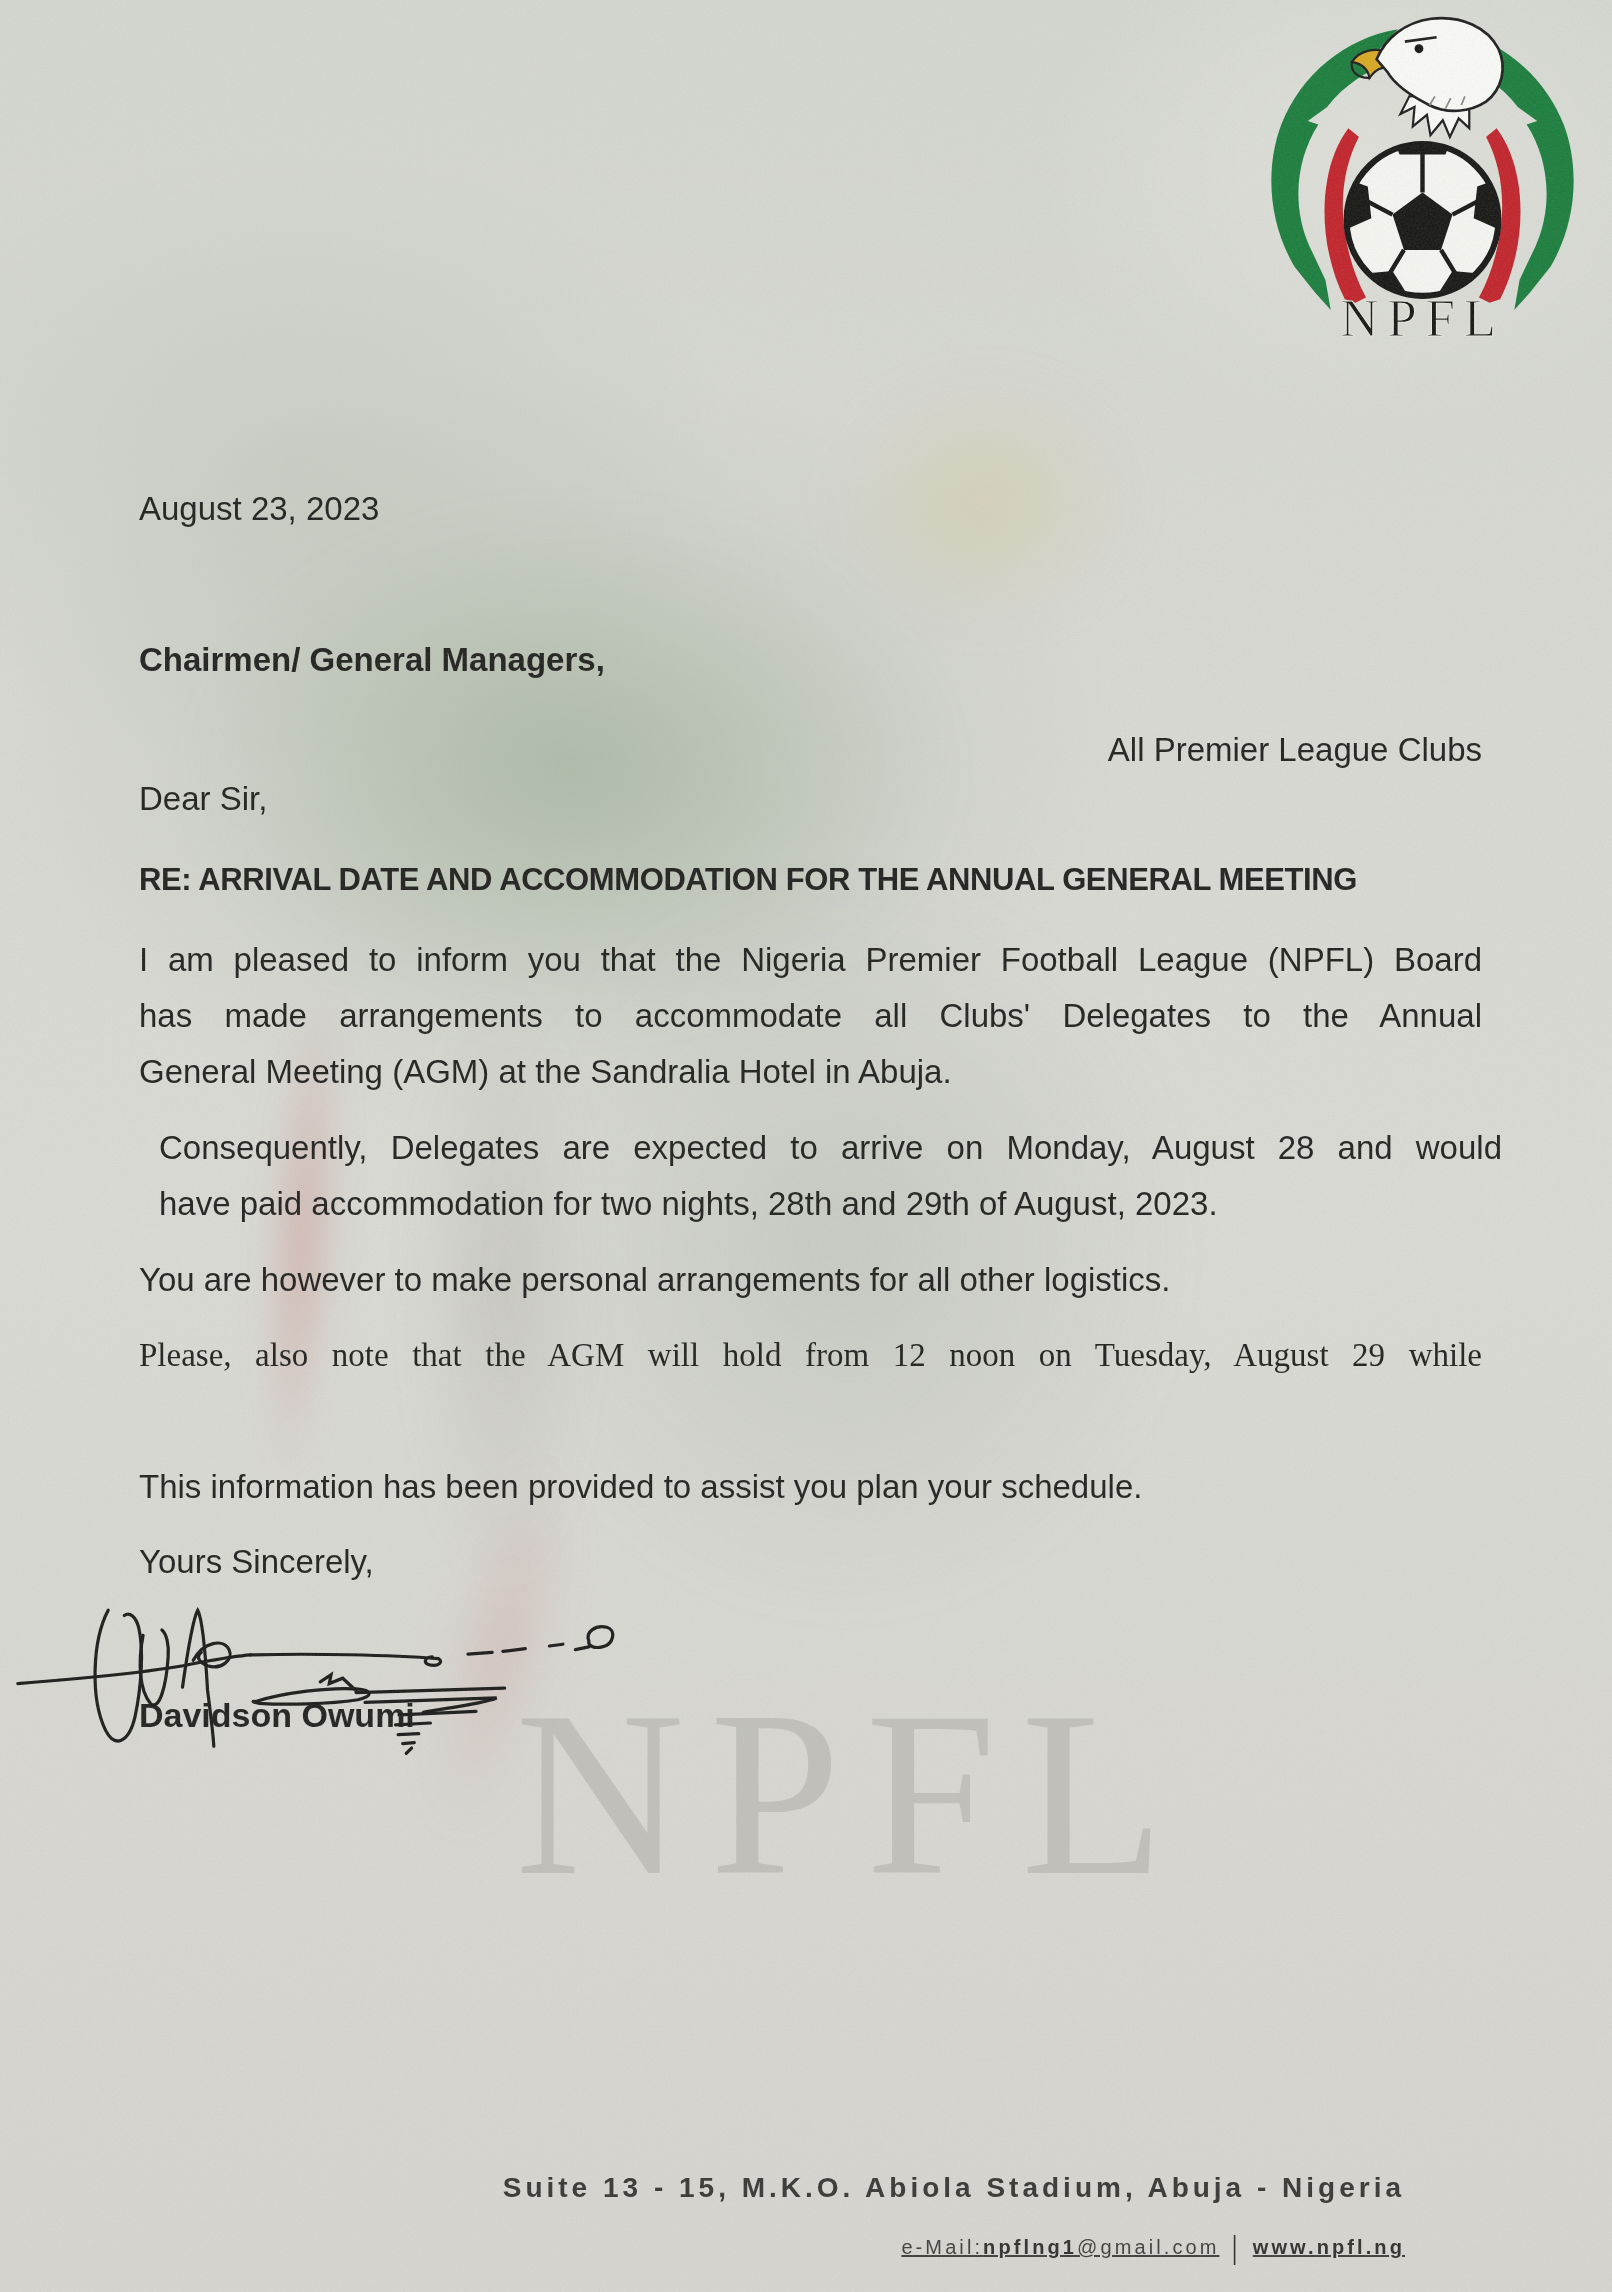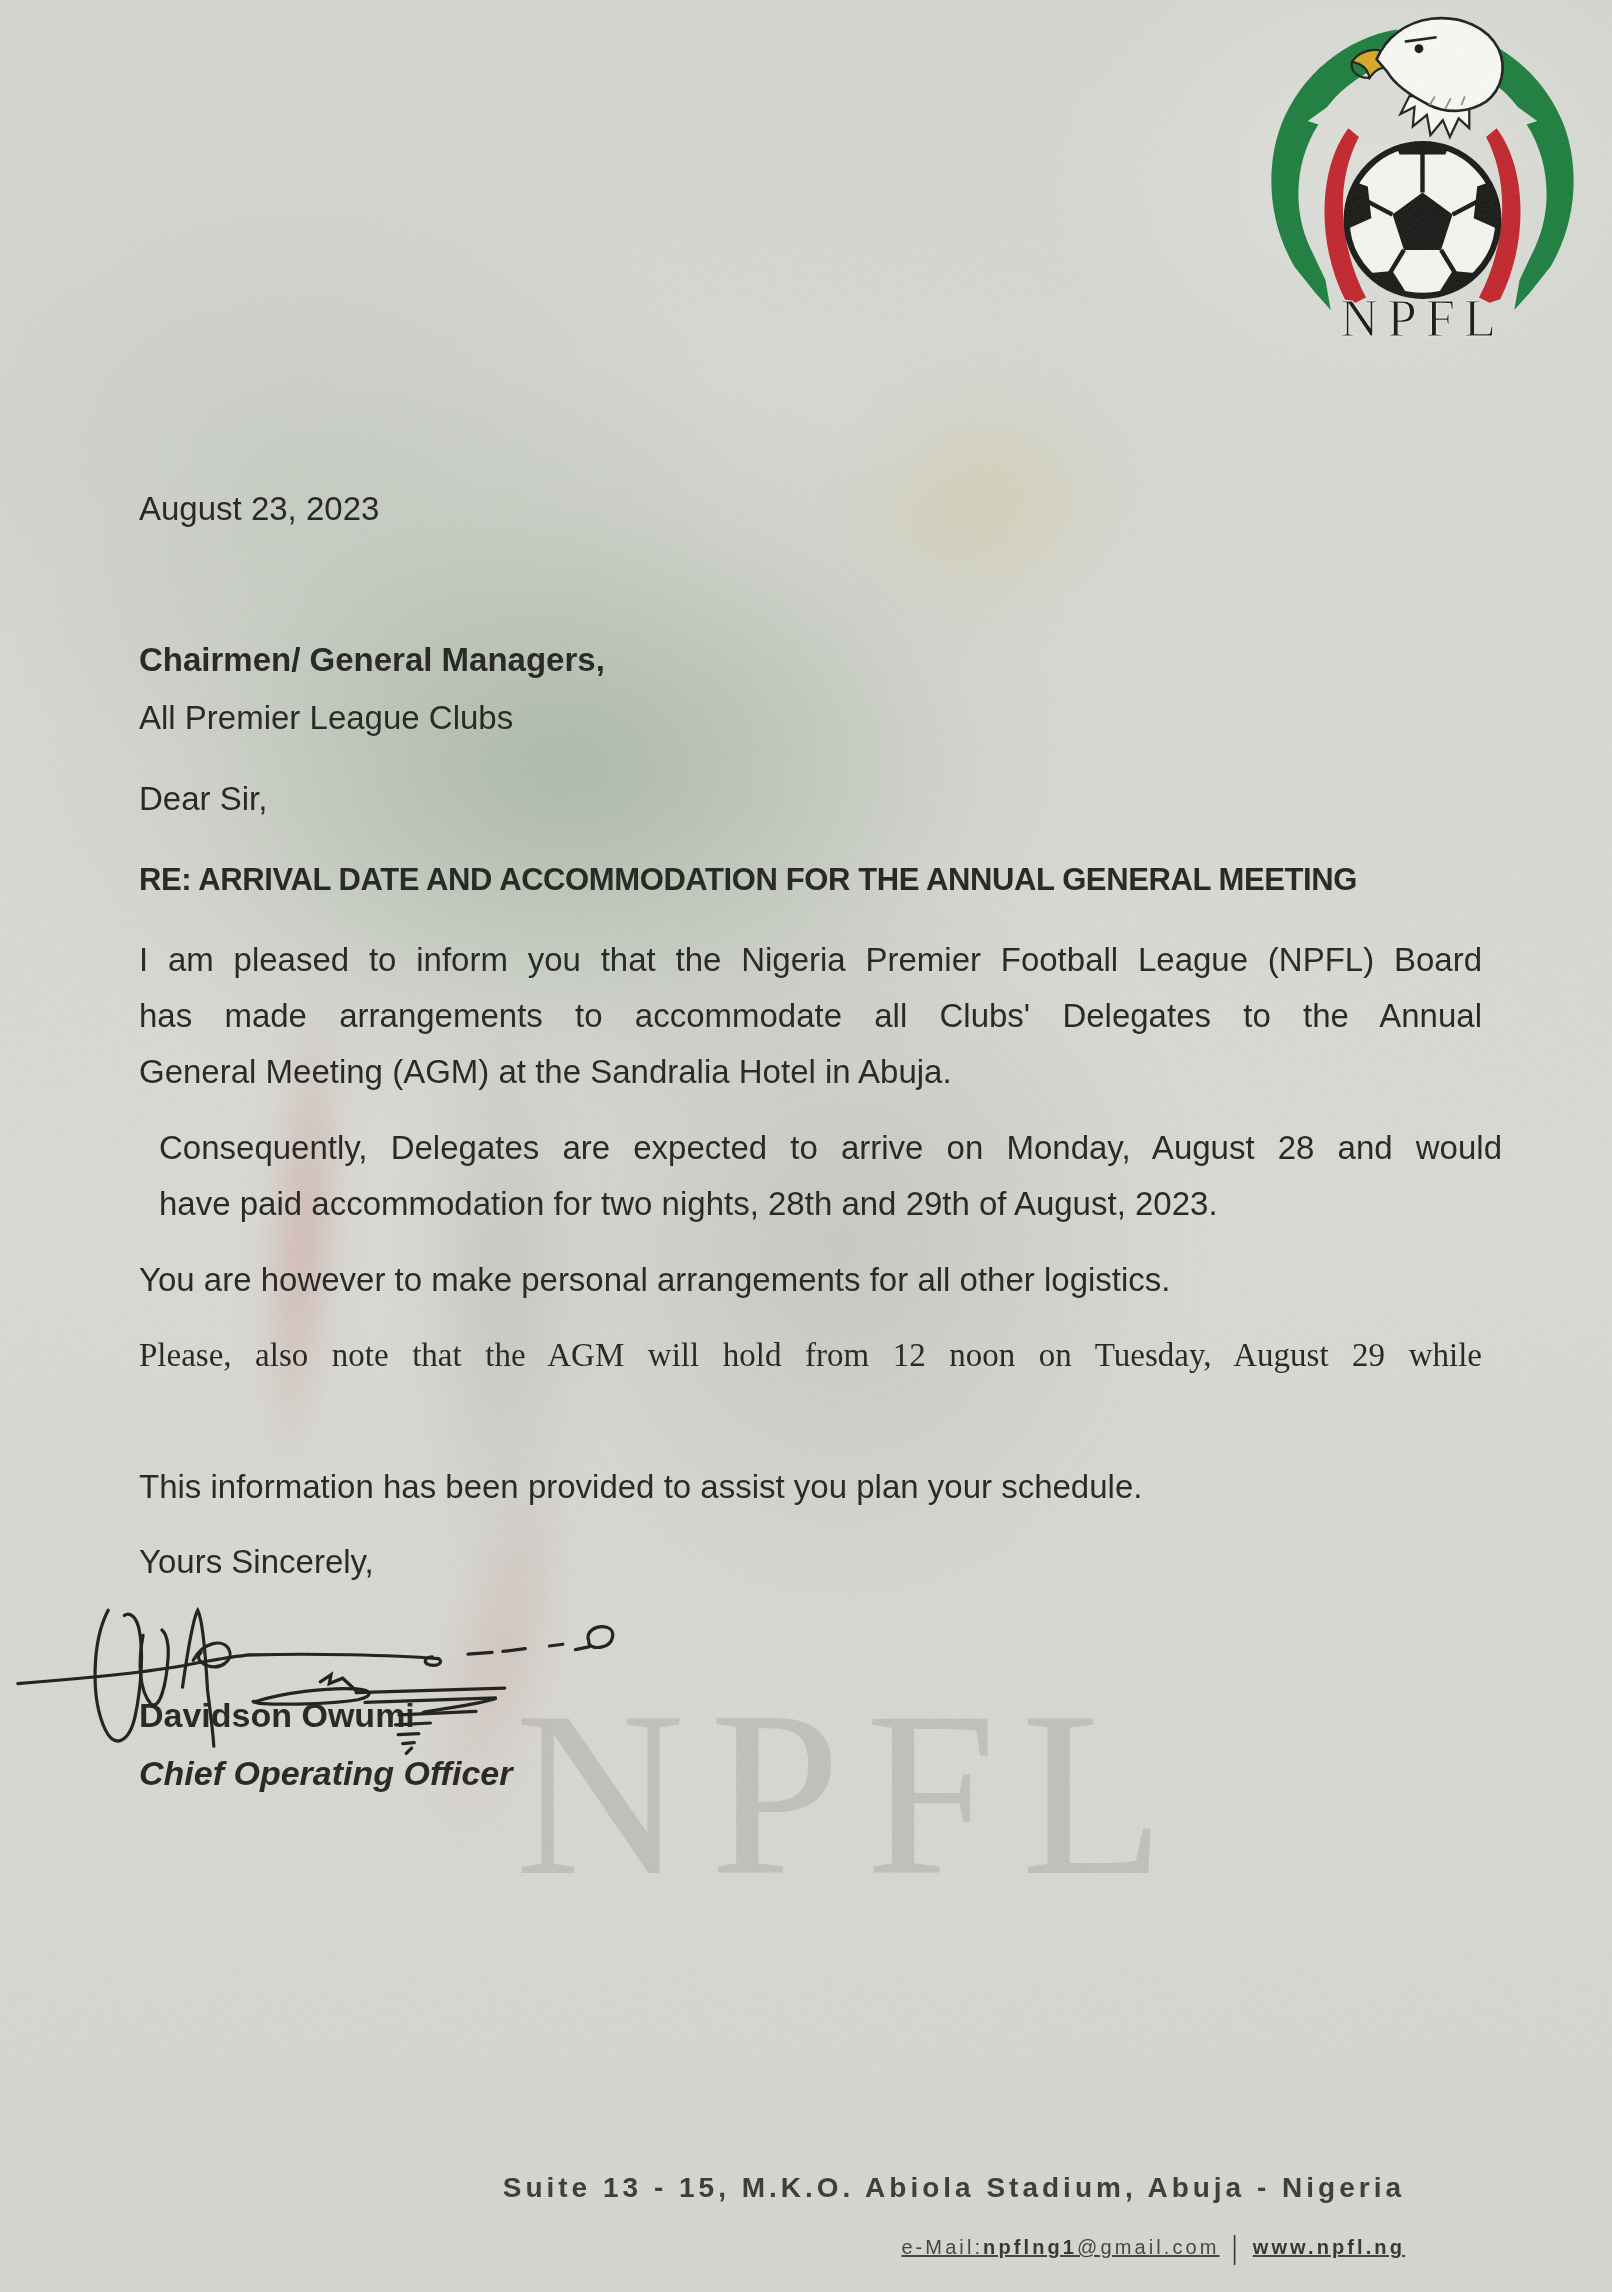--- a/index.html
+++ b/index.html
@@ -98,21 +98,21 @@
       <g stroke="#131311" stroke-width="5" fill="none" clip-path="url(#ballclip)">
         <path d="M200,209 L200,164 M234,234 L272,214 M221,274 L244,312 M179,274 L156,312 M166,234 L128,214"></path>
       </g>
     </g>
 
     <text x="200" y="372" text-anchor="middle" font-family="Liberation Serif, serif" font-size="60" letter-spacing="10" fill="#121210" stroke="#e9e9e3" stroke-width="1.2">NPFL</text>
   </svg>
 
   <div class="abs txt" style="top:481px;">August 23, 2023</div>
   <div class="abs txt bold" style="top:632px;">Chairmen/ General Managers,</div>
-  <div class="abs txt" style="top:690px;">All Premier League Clubs</div>
+  <div class="abs txt" style="top:722px;text-align:right;">All Premier League Clubs</div>
   <div class="abs txt" style="top:771px;">Dear Sir,</div>
   <div class="abs txt" style="top:932px;">
       <div class="tline just">I am pleased to inform you that the Nigeria Premier Football League (NPFL) Board</div>
       <div class="tline just">has made arrangements to accommodate all Clubs' Delegates to the Annual</div>
       <div class="tline">General Meeting (AGM) at the Sandralia Hotel in Abuja.</div>
     </div>
 
   <div class="abs txt bold" style="top:852px;font-size:31px;letter-spacing:-0.4px;">RE: ARRIVAL DATE AND ACCOMMODATION FOR THE ANNUAL GENERAL MEETING</div>
   <div class="abs txt" style="top:1120px;margin-left:20px;">
       <div class="tline just">Consequently, Delegates are expected to arrive on Monday, August 28 and would</div>
@@ -142,21 +142,20 @@
       <path d="M198,92 C210,70 232,68 238,80 C244,92 228,103 214,98 C204,94 201,88 207,83"></path>
       <path d="M268,138 C300,128 350,122 380,124 C398,125 400,132 382,136 C350,141 300,142 272,140 C264,139 263,137 268,138"></path>
       <path d="M340,116 L352,108 L350,118 L365,112 L380,126"></path>
       <path d="M380,128 L546,123"></path>
       <path d="M390,139 L537,134 C520,141 475,146 455,150"></path>
       <path d="M428,153 L514,149 M424,164 L463,162 M427,175 L450,174 M432,185 L445,184 M436,196 L442,190"></path>
     </g>
   </svg>
 
   <div class="abs txt bold" style="top:1687px;font-size:34px;">Davidson Owumi</div>
-  <div class="abs txt bold italic" style="top:1745px;font-size:34px;">Chief Operating Officer</div>
 
   <div class="footer">
     <div class="footer-line1">Suite 13 - 15, M.K.O. Abiola Stadium, Abuja - Nigeria</div>
     <div class="footer-line2">
       <span class="w-normal">e-Mail:</span><span class="w-bold">npflng1</span><span class="w-normal">@gmail.com</span><span class="footer-sep">|</span><span class="w-bold">www.npfl.ng</span>
     </div>
   </div>
 
   <svg class="noise" width="1613" height="2293" viewBox="0 0 1801 2560">
     <filter id="pn">

